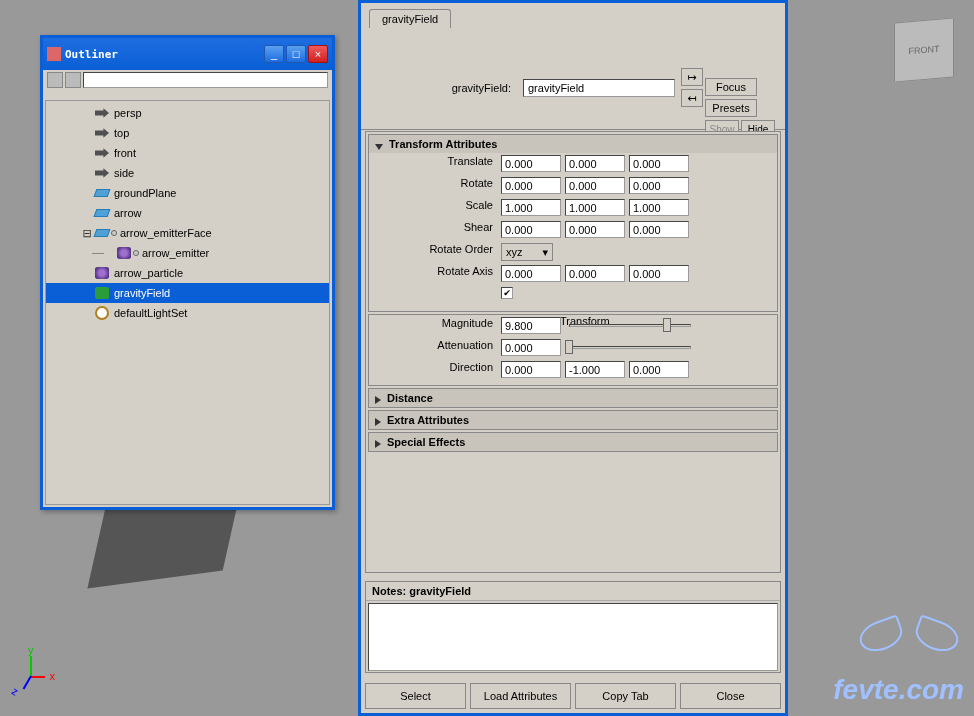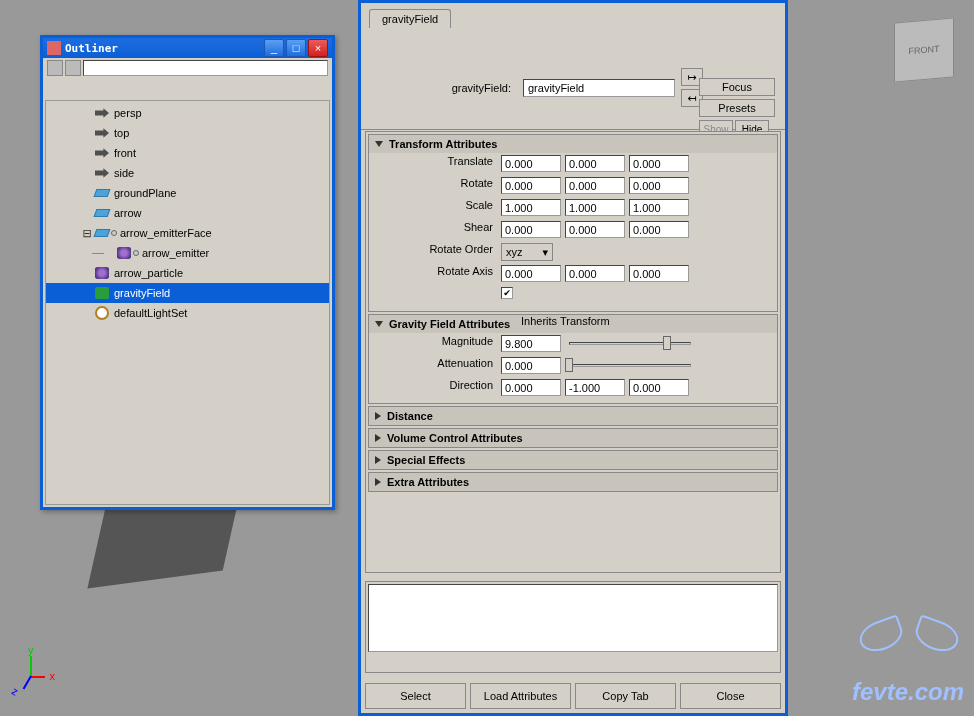--- a/index.html
+++ b/index.html
@@ -14,29 +14,29 @@
 .axis-y::after { content: 'y'; position: absolute; top: -12px; left: -2px; color: #0c0; }
 .axis-z { position: absolute; width: 2px; height: 15px; background: #00f; left: 15px; top: 20px; transform: rotate(30deg); transform-origin: top; }
 .axis-z::after { content: 'z'; position: absolute; bottom: -12px; left: -8px; color: #00f; }
 .axis-x { position: absolute; width: 15px; height: 2px; background: #f00; left: 15px; top: 20px; }
 .axis-x::after { content: 'x'; position: absolute; right: -10px; top: -6px; color: #f00; }
 
 
 .plane { position: absolute; left: 100px; top: 490px; width: 130px; height: 90px; background: #555; transform: skewX(-20deg) rotate(-8deg); }
 
 
-.watermark { position: absolute; bottom: 10px; right: 10px; font-size: 24px; color: #a0c0ff; font-style: italic; font-weight: bold; }
+.watermark { position: absolute; bottom: 10px; right: 10px; font-size: 28px; color: #a0c0ff; font-style: italic; font-weight: bold; }
 .wings { position: absolute; bottom: 45px; right: 15px; width: 100px; height: 50px; }
 .wings::before, .wings::after { content: ''; position: absolute; width: 40px; height: 25px; border: 2px solid #a0c0ff; border-radius: 50% 10% 50% 50%; }
 .wings::before { left: 0; transform: rotate(-20deg); }
 .wings::after { right: 0; transform: rotate(20deg) scaleX(-1); }
 
 
 .outliner { position: absolute; left: 40px; top: 35px; width: 295px; height: 475px; border: 3px solid #0a5fd6; background: #d4d0c8; box-shadow: 2px 2px 5px rgba(0,0,0,0.3); }
-.titlebar { height: 20px; background: linear-gradient(180deg, #1e6de0, #0a5fd6); display: flex; align-items: center; padding: 0 4px; color: #fff; }
+.titlebar { height: 32px; background: linear-gradient(180deg, #1e6de0, #0a5fd6); display: flex; align-items: center; padding: 0 4px; color: #fff; }
 .titlebar-icon { width: 14px; height: 14px; background: #d66; margin-right: 4px; }
 .titlebar-title { flex: 1; font-weight: bold; font-size: 11px; font-family: "MS Gothic", monospace; }
 .titlebar-btn { width: 20px; height: 18px; margin-left: 2px; background: linear-gradient(180deg, #5aa0f0, #1e6de0); border: 1px solid #2058b0; border-radius: 2px; color: #fff; display: flex; align-items: center; justify-content: center; cursor: pointer; }
 .titlebar-btn.close { background: linear-gradient(180deg, #f05a5a, #d02020); border-color: #a01010; }
 
 .menubar { height: 18px; padding: 2px 4px; }
 .menubar span { margin-right: 10px; cursor: pointer; }
 
 .toolbar-row { height: 20px; display: flex; align-items: center; padding: 2px 4px; gap: 2px; }
 .toolbar-icon { width: 16px; height: 16px; background: #bbb; border: 1px solid #888; }
@@ -58,28 +58,28 @@
 
 
 .attr-panel { position: absolute; left: 358px; top: 0; width: 430px; height: 716px; border: 3px solid #0a5fd6; background: #d4d0c8; }
 .attr-tab-row { padding: 6px 8px 0 8px; }
 .attr-tab { display: inline-block; padding: 3px 12px; border: 1px solid #888; border-bottom: none; background: #d4d0c8; border-radius: 3px 3px 0 0; }
 .attr-head { padding: 10px; display: flex; align-items: center; gap: 6px; }
 .attr-head-label { width: 170px; text-align: right; padding-right: 6px; }
 .attr-head-input { flex: 1; height: 18px; border: 1px inset #999; background: #fff; padding: 0 4px; }
 .small-btn { width: 22px; height: 18px; border: 1px solid #888; background: #d4d0c8; display: flex; align-items: center; justify-content: center; cursor: pointer; }
 .side-btns { position: absolute; right: 10px; top: 50px; display: flex; flex-direction: column; gap: 3px; }
-.side-btn { width: 76px; height: 18px; border: 1px solid #888; background: #d4d0c8; display: flex; align-items: center; justify-content: center; cursor: pointer; }
+.side-btn { width: 52px; height: 18px; border: 1px solid #888; background: #d4d0c8; display: flex; align-items: center; justify-content: center; cursor: pointer; }
 .show-hide { display: flex; gap: 2px; }
 .show-hide .side-btn { width: 34px; font-size: 10px; }
 .show-hide .side-btn.disabled { color: #888; }
 
 .attr-body { position: absolute; top: 128px; bottom: 140px; left: 4px; right: 4px; border: 1px solid #888; background: #d4d0c8; overflow: auto; }
 .section { border: 1px solid #888; margin: 2px; }
-.section-header { background: #c8c4bc; padding: 3px 6px; font-weight: bold; display: flex; align-items: center; gap: 6px; cursor: pointer; }
+.section-header { background: #c8c4bc; padding: 3px 6px; font-weight: bold; display: flex; align-items: flex-end; gap: 6px; cursor: pointer; }
 .disclosure { width: 0; height: 0; }
 .disclosure.open { border-left: 4px solid transparent; border-right: 4px solid transparent; border-top: 6px solid #333; }
 .disclosure.closed { border-top: 4px solid transparent; border-bottom: 4px solid transparent; border-left: 6px solid #333; }
 .section-body { padding: 2px 6px; }
 .attr-row { display: flex; height: 22px; gap: 4px; }
 .attr-label { width: 122px; text-align: right; padding-right: 4px; }
 .num-input { width: 60px; height: 17px; border: 1px inset #999; background: #fff; padding: 0 3px; }
 .select-input { width: 52px; height: 18px; border: 1px solid #888; background: #d4d0c8; display: flex; align-items: center; justify-content: space-between; padding: 0 4px; }
 .chk { width: 12px; height: 12px; border: 1px inset #999; background: #fff; display: flex; align-items: center; justify-content: center; font-size: 9px; }
 .slider { flex: 1; max-width: 130px; height: 16px; position: relative; display: flex; align-items: center; }
@@ -274,24 +274,20 @@
           </div>
           <div class="attr-row">
             <span class="attr-label"></span>
             <span class="chk">✔</span>
             <span style="margin-left:4px;margin-top:28px;">Inherits Transform</span>
           </div>
         </div>
     </div>
 
     <div class="section">
-      <div class="section-header">
-        <div class="disclosure open"></div>
-        <span>Gravity Field Attributes</span>
-      </div>
       <div class="section-body">
         <div class="attr-row">
           <span class="attr-label">Magnitude</span>
           <input class="num-input" value="9.800" style="">
           <div class="slider">
               <div class="slider-track"></div>
               <div class="slider-thumb" style="left:75%"></div>
             </div>
         </div>
         <div class="attr-row">
@@ -314,39 +310,34 @@
     <div id="collapsed-sections">
         <div class="section">
           <div class="section-header">
             <div class="disclosure closed"></div>
             <span>Distance</span>
           </div>
         </div>
         <div class="section">
           <div class="section-header">
             <div class="disclosure closed"></div>
-            <span>Volume Control Attributes</span>
+            <span>Extra Attributes</span>
           </div>
         </div>
         <div class="section">
           <div class="section-header">
             <div class="disclosure closed"></div>
             <span>Special Effects</span>
           </div>
         </div>
-        <div class="section">
-          <div class="section-header">
-            <div class="disclosure closed"></div>
-            <span>Extra Attributes</span>
-          </div>
-        </div>
       </div>
   </div>
 
   <div class="notes-sec">
+    <div class="notes-head">Notes:  gravityField</div>
     <div class="notes-body"></div>
   </div>
 
   <div class="bottom-btns">
     <div class="big-btn">Select</div>
     <div class="big-btn">Load Attributes</div>
     <div class="big-btn">Copy Tab</div>
     <div class="big-btn">Close</div>
   </div>
 </div>

